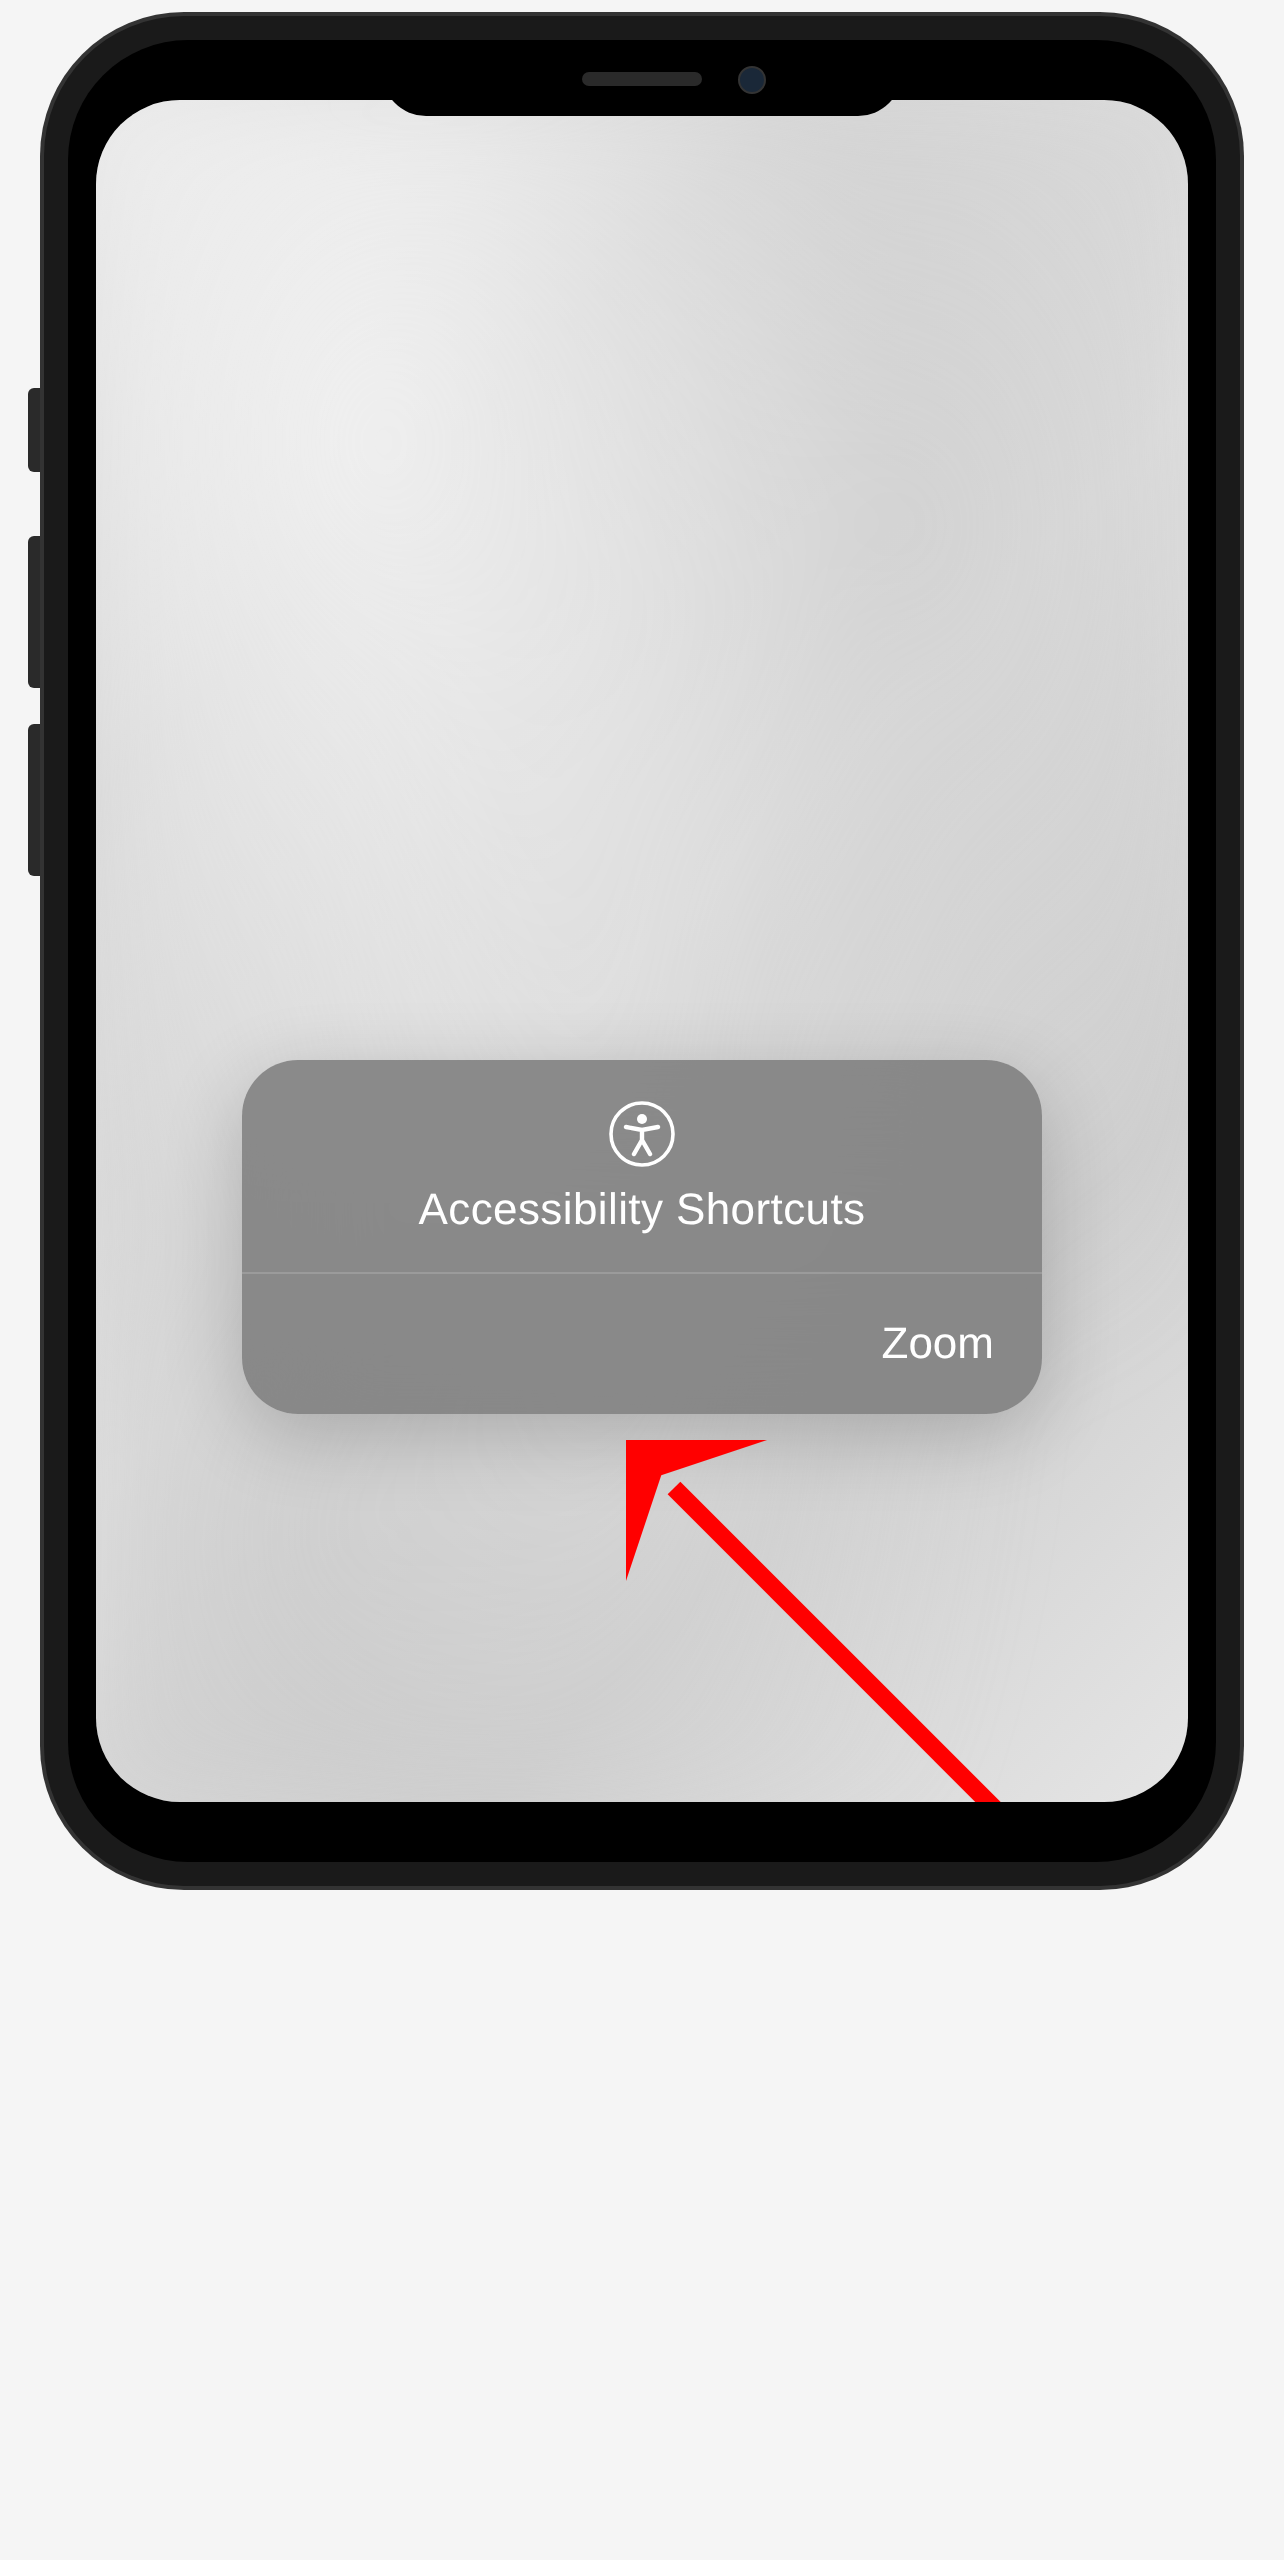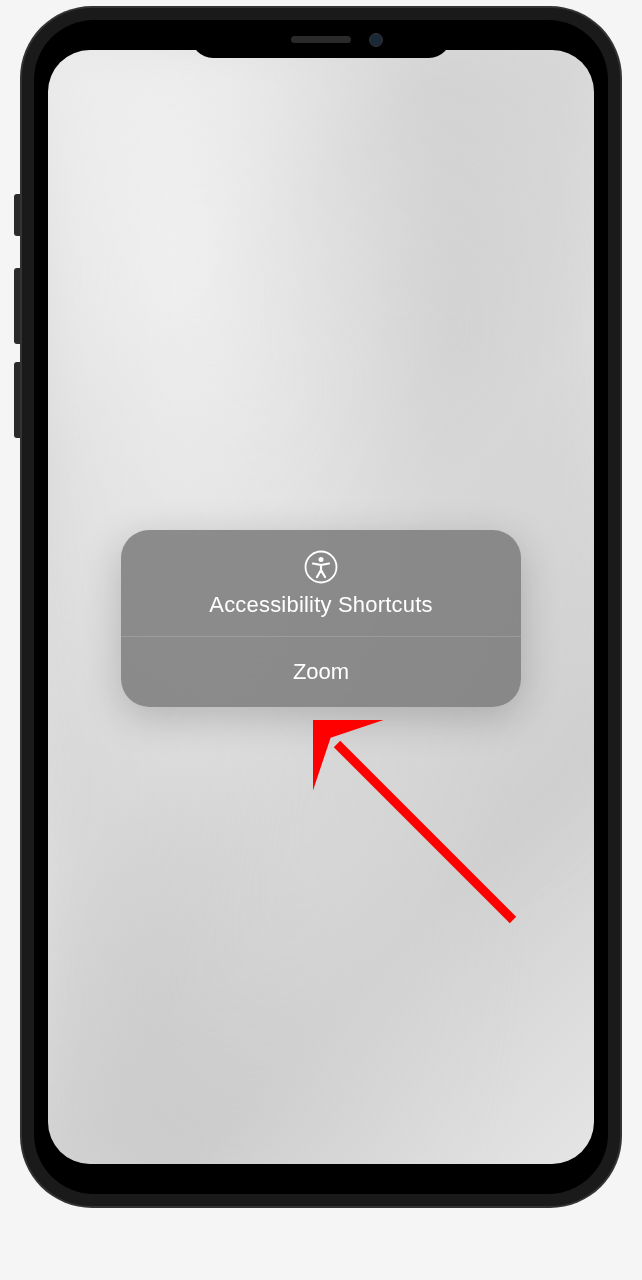--- a/index.html
+++ b/index.html
@@ -15,21 +15,21 @@
       font-family: -apple-system, BlinkMacSystemFont, "Segoe UI", Helvetica, Arial, sans-serif;
       overflow: hidden;
       position: relative;
     }
     
     .phone-frame {
       position: absolute;
       top: 8px;
       left: 22px;
       width: 598px;
-      height: 1198px;
+      height: 935px;
       background: #1a1a1a;
       border-radius: 70px;
       box-shadow: 0 0 0 2px #333;
     }
     
     .phone-inner {
       position: absolute;
       top: 12px;
       left: 12px;
       right: 12px;
@@ -163,21 +163,21 @@
       font-size: 22px;
       font-weight: 400;
       letter-spacing: 0.2px;
     }
     
     .popup-item {
       padding: 22px 24px;
       color: #ffffff;
       font-size: 22px;
       font-weight: 400;
-      text-align: center;
+      text-align: right;
       border-bottom: 1px solid rgba(255,255,255,0.12);
       cursor: pointer;
     }
     
     .popup-item:last-child {
       border-bottom: none;
     }
     
     .arrow-annotation {
       position: absolute;

